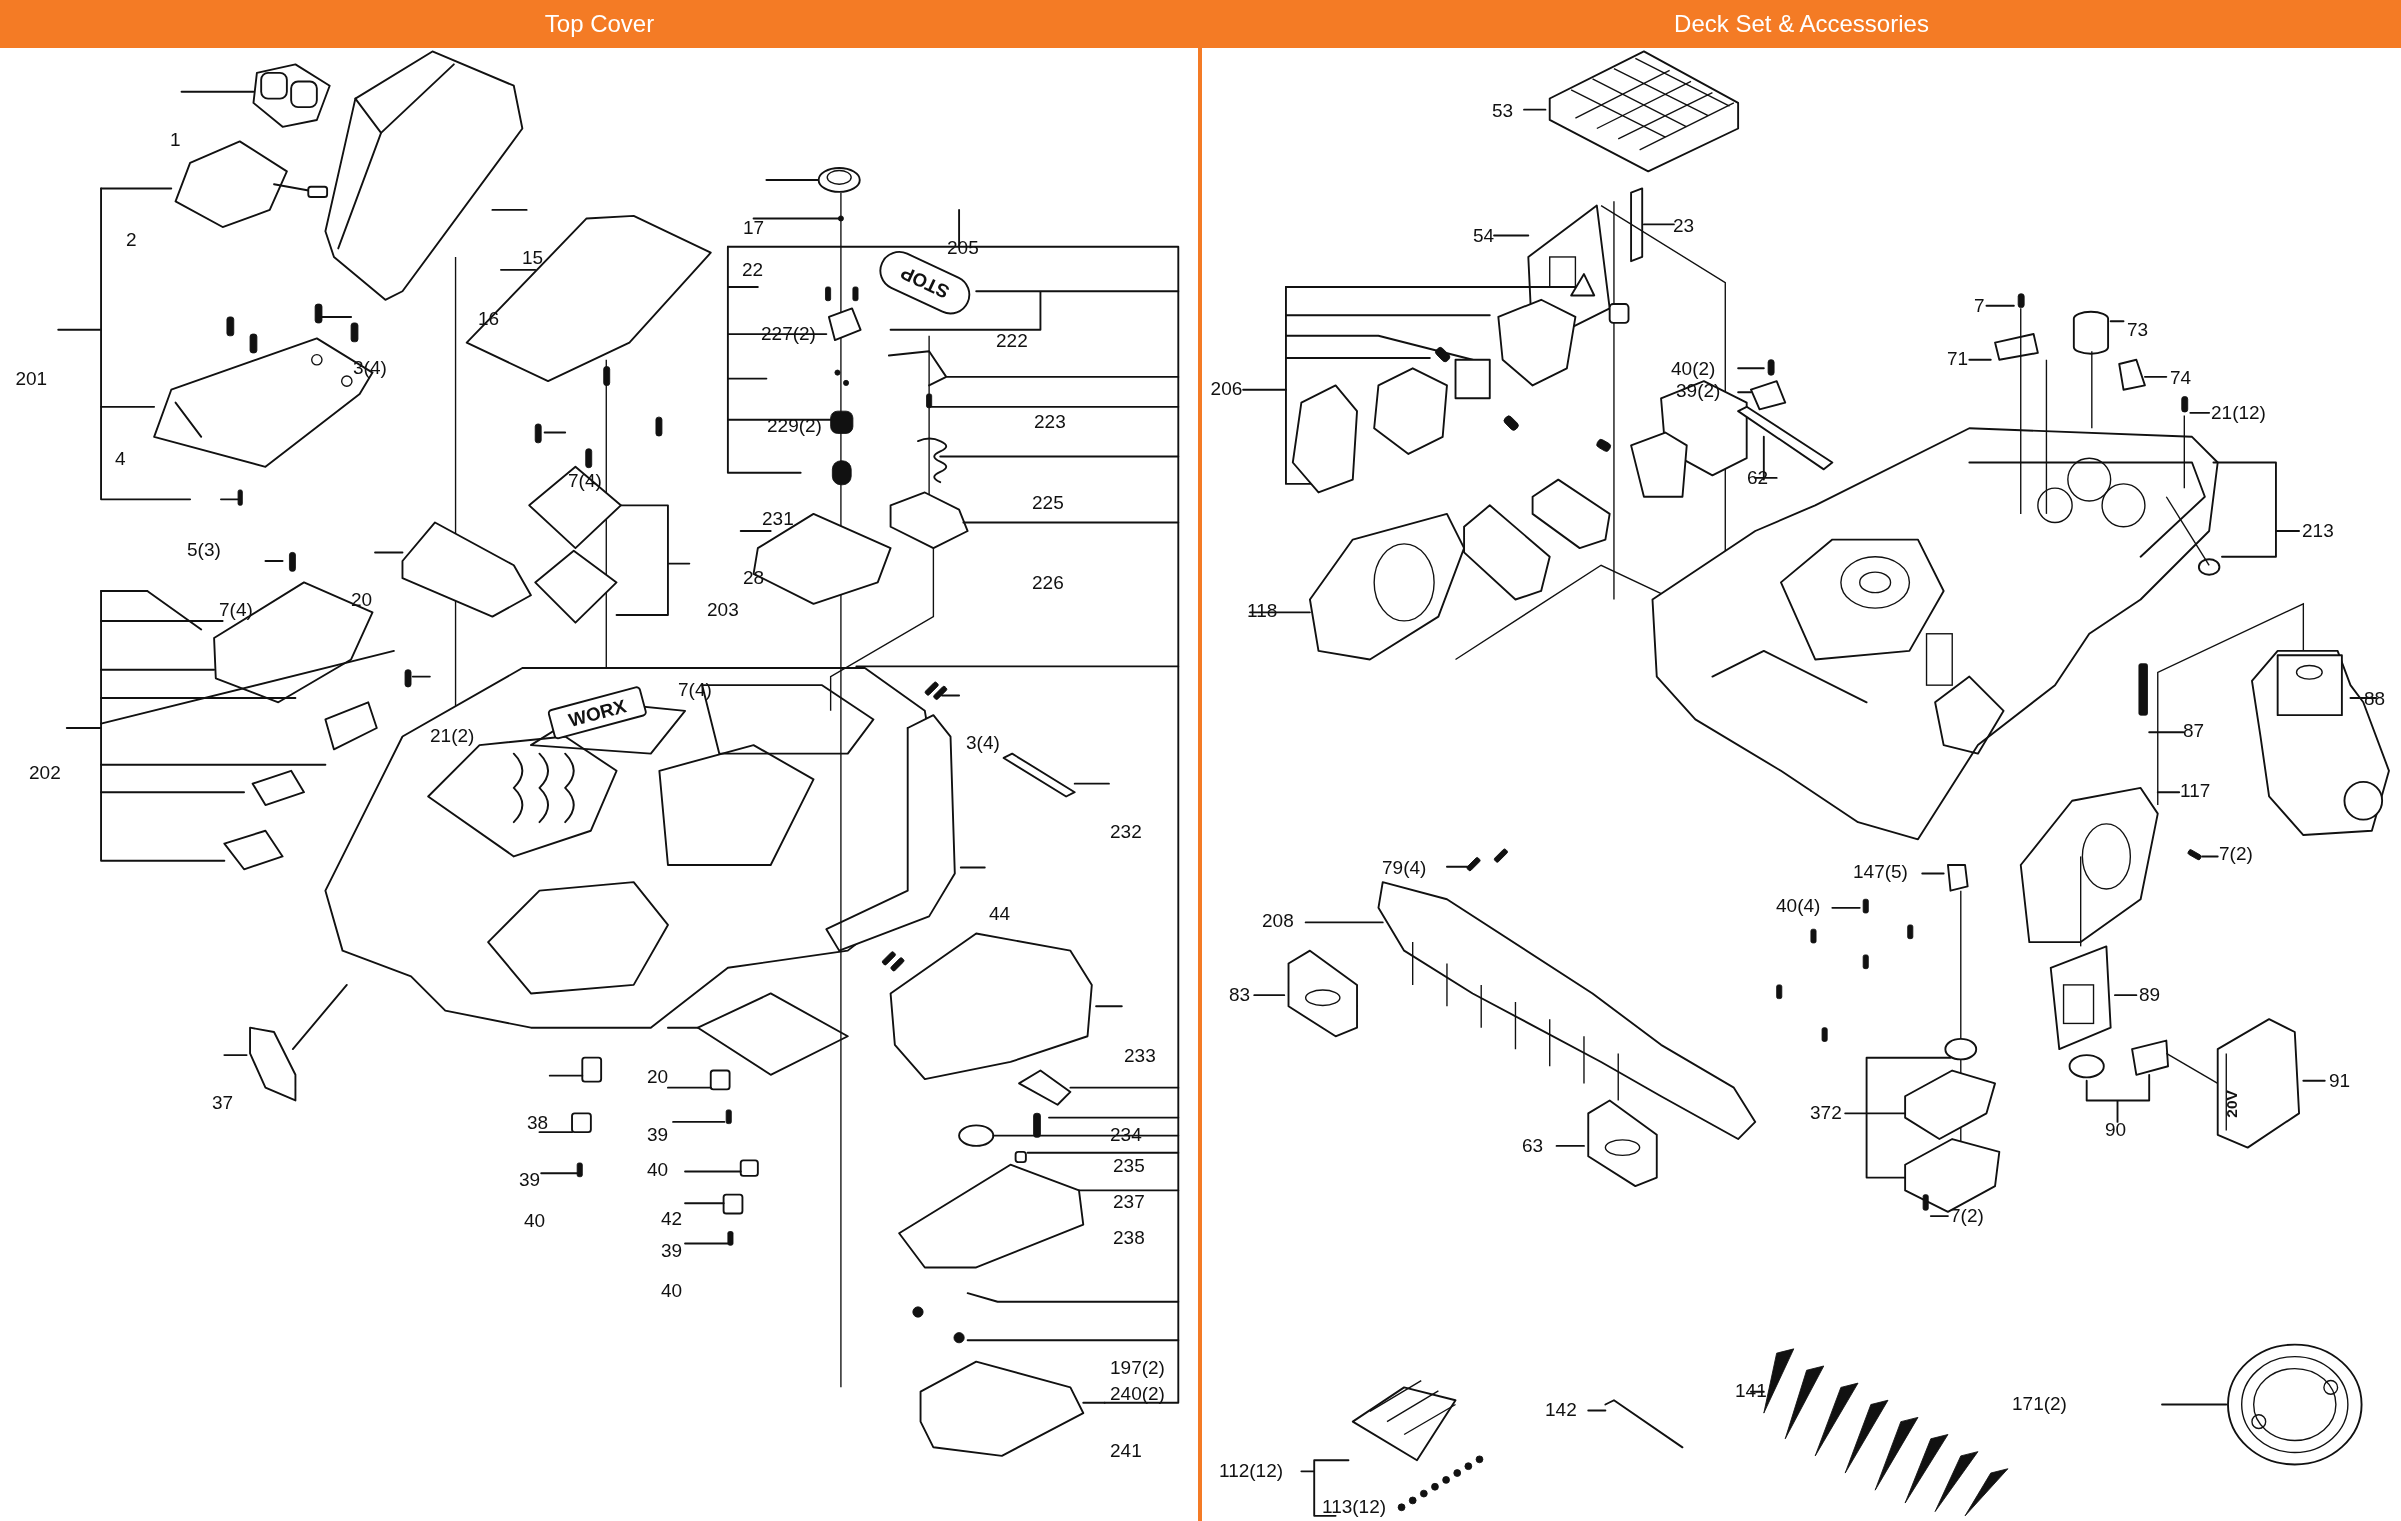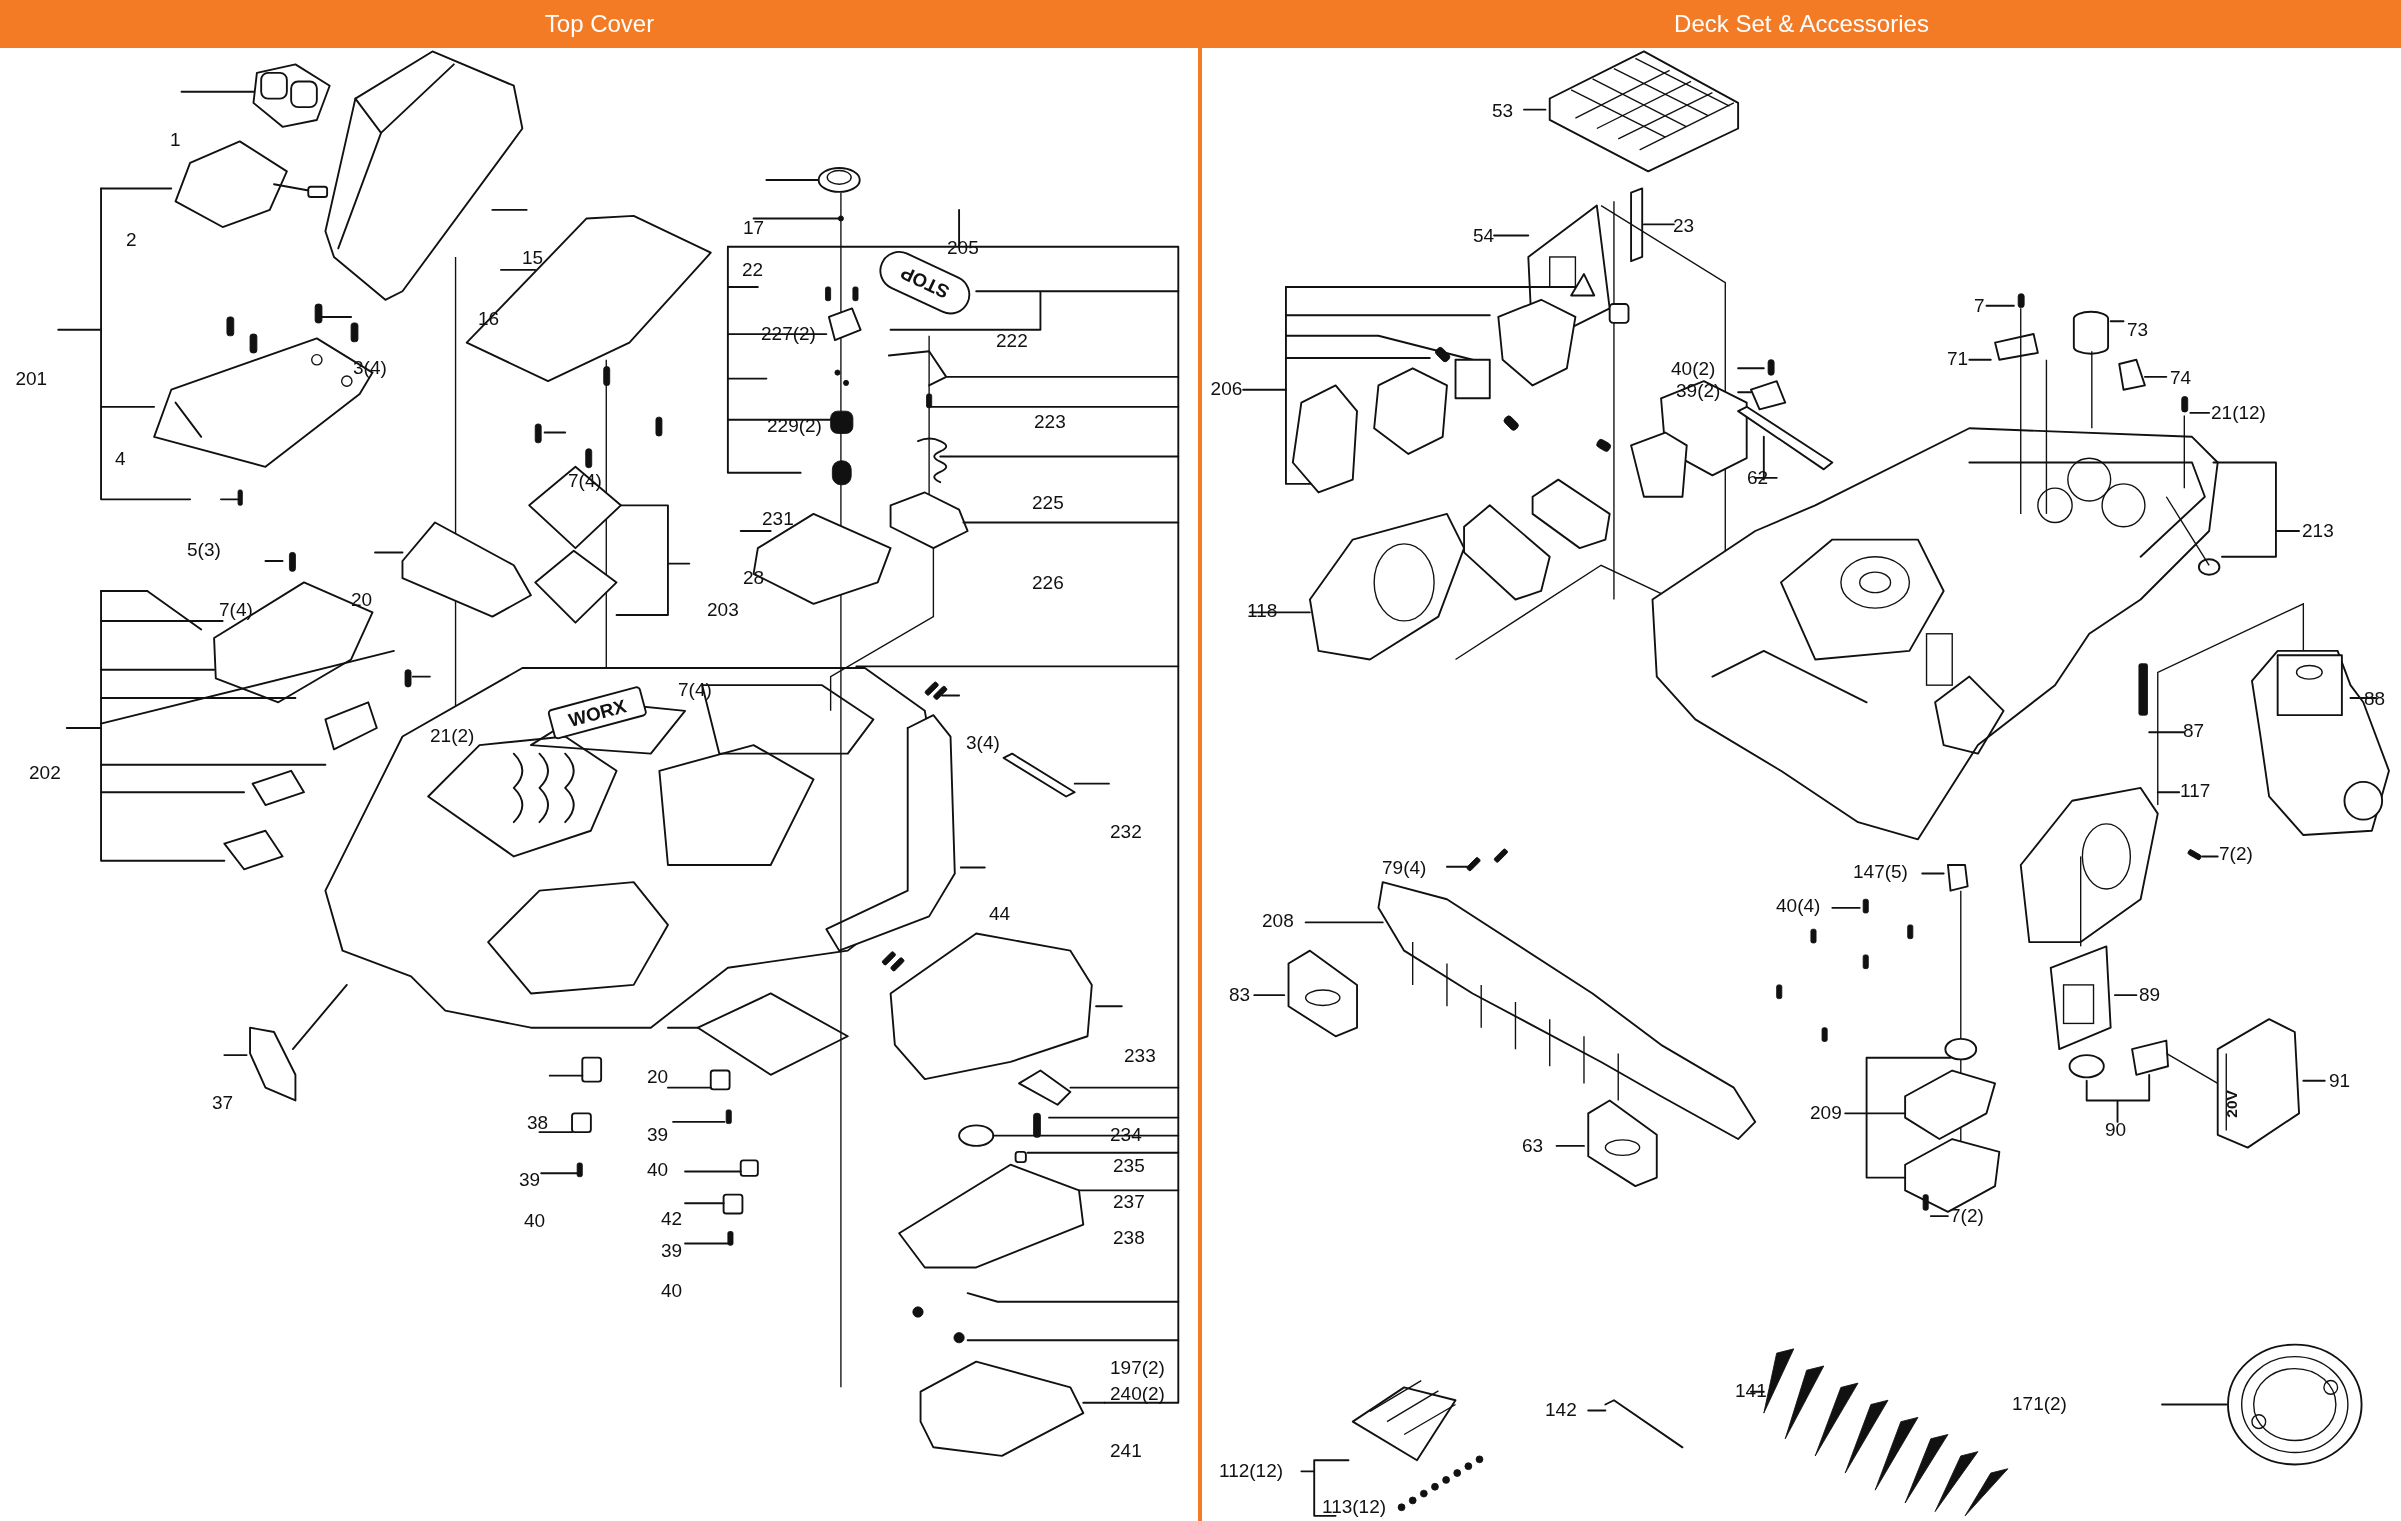--- a/index.html
+++ b/index.html
@@ -510,21 +510,21 @@
   <span class="lbl" style="left:981px;top:673px">87</span>
   <span class="lbl" style="left:978px;top:733px">117</span>
   <span class="lbl" style="left:1017px;top:796px">7(2)</span>
   <span class="lbl" style="left:180px;top:810px">79(4)</span>
   <span class="lbl" style="left:651px;top:814px">147(5)</span>
   <span class="lbl" style="left:60px;top:863px">208</span>
   <span class="lbl" style="left:574px;top:848px">40(4)</span>
   <span class="lbl" style="left:27px;top:937px">83</span>
   <span class="lbl" style="left:937px;top:937px">89</span>
   <span class="lbl" style="left:1127px;top:1023px">91</span>
-  <span class="lbl" style="left:608px;top:1055px">209</span>
+  <span class="lbl" style="left:608px;top:1055px">372</span>
   <span class="lbl" style="left:903px;top:1072px">90</span>
   <span class="lbl" style="left:320px;top:1088px">63</span>
   <span class="lbl" style="left:748px;top:1158px">7(2)</span>
   <span class="lbl" style="left:533px;top:1333px">141</span>
   <span class="lbl" style="left:343px;top:1352px">142</span>
   <span class="lbl" style="left:810px;top:1346px">171(2)</span>
   <span class="lbl" style="left:17px;top:1413px">112(12)</span>
   <span class="lbl" style="left:120px;top:1449px">113(12)</span>
 </div>
 

